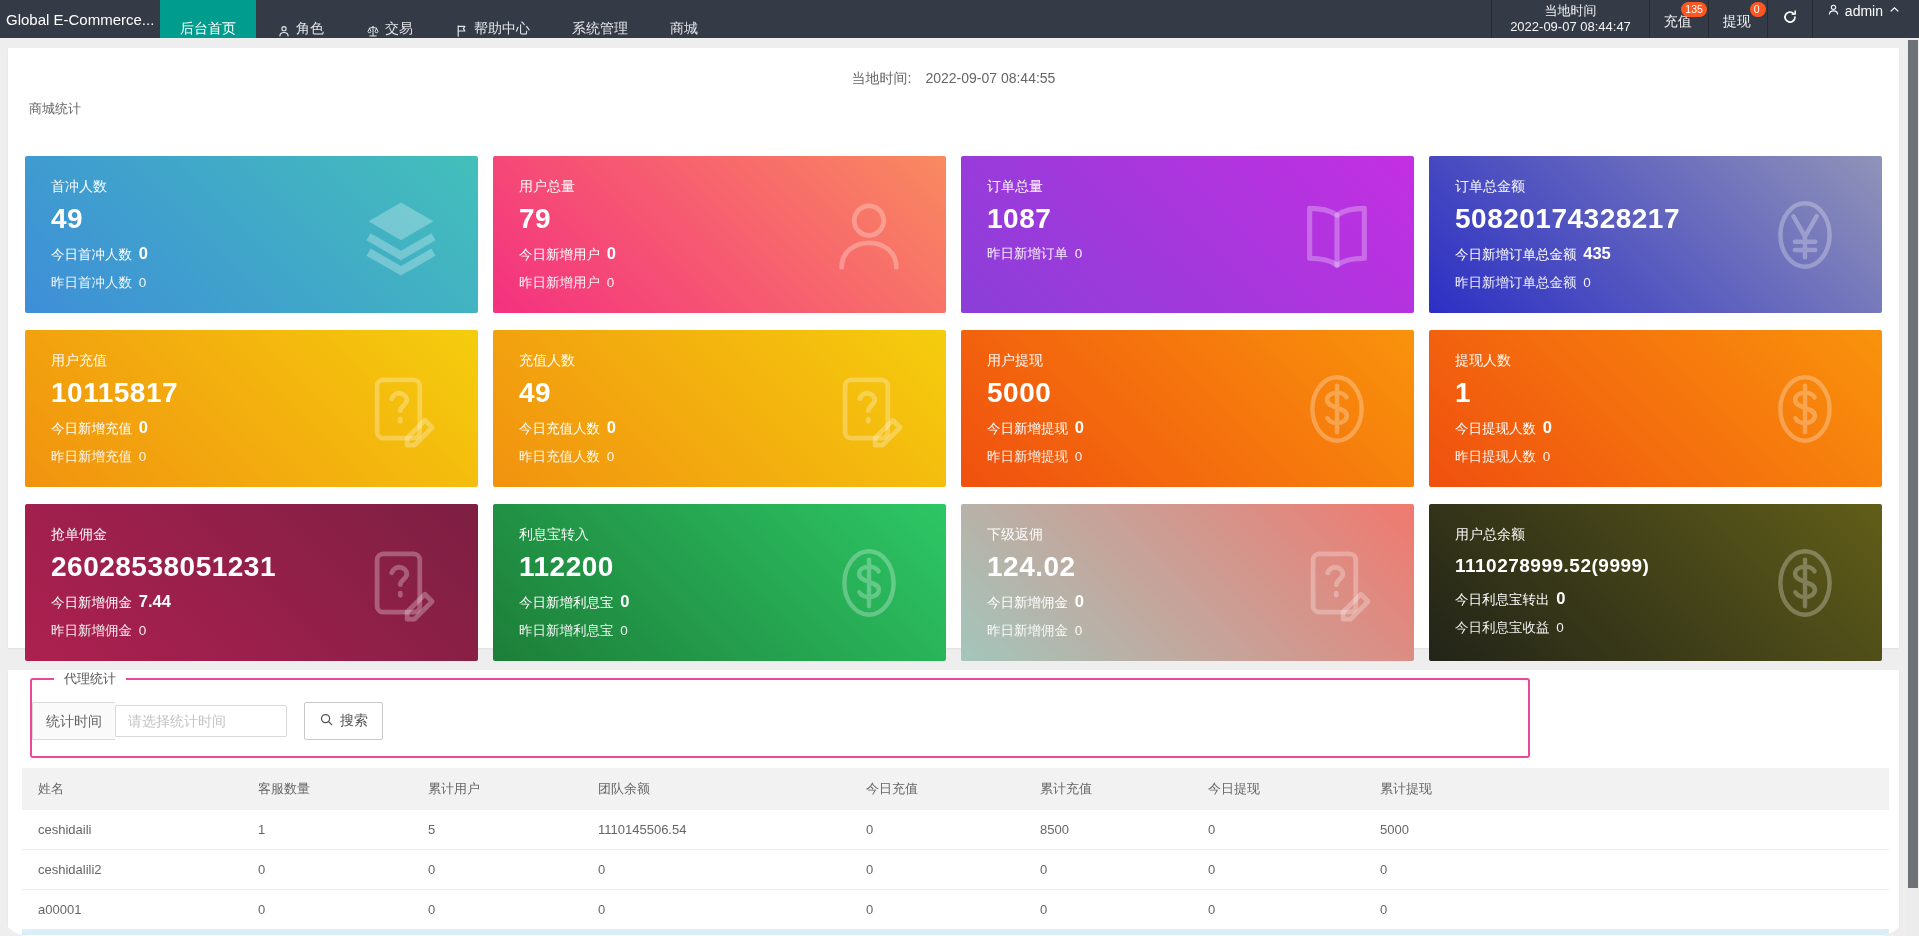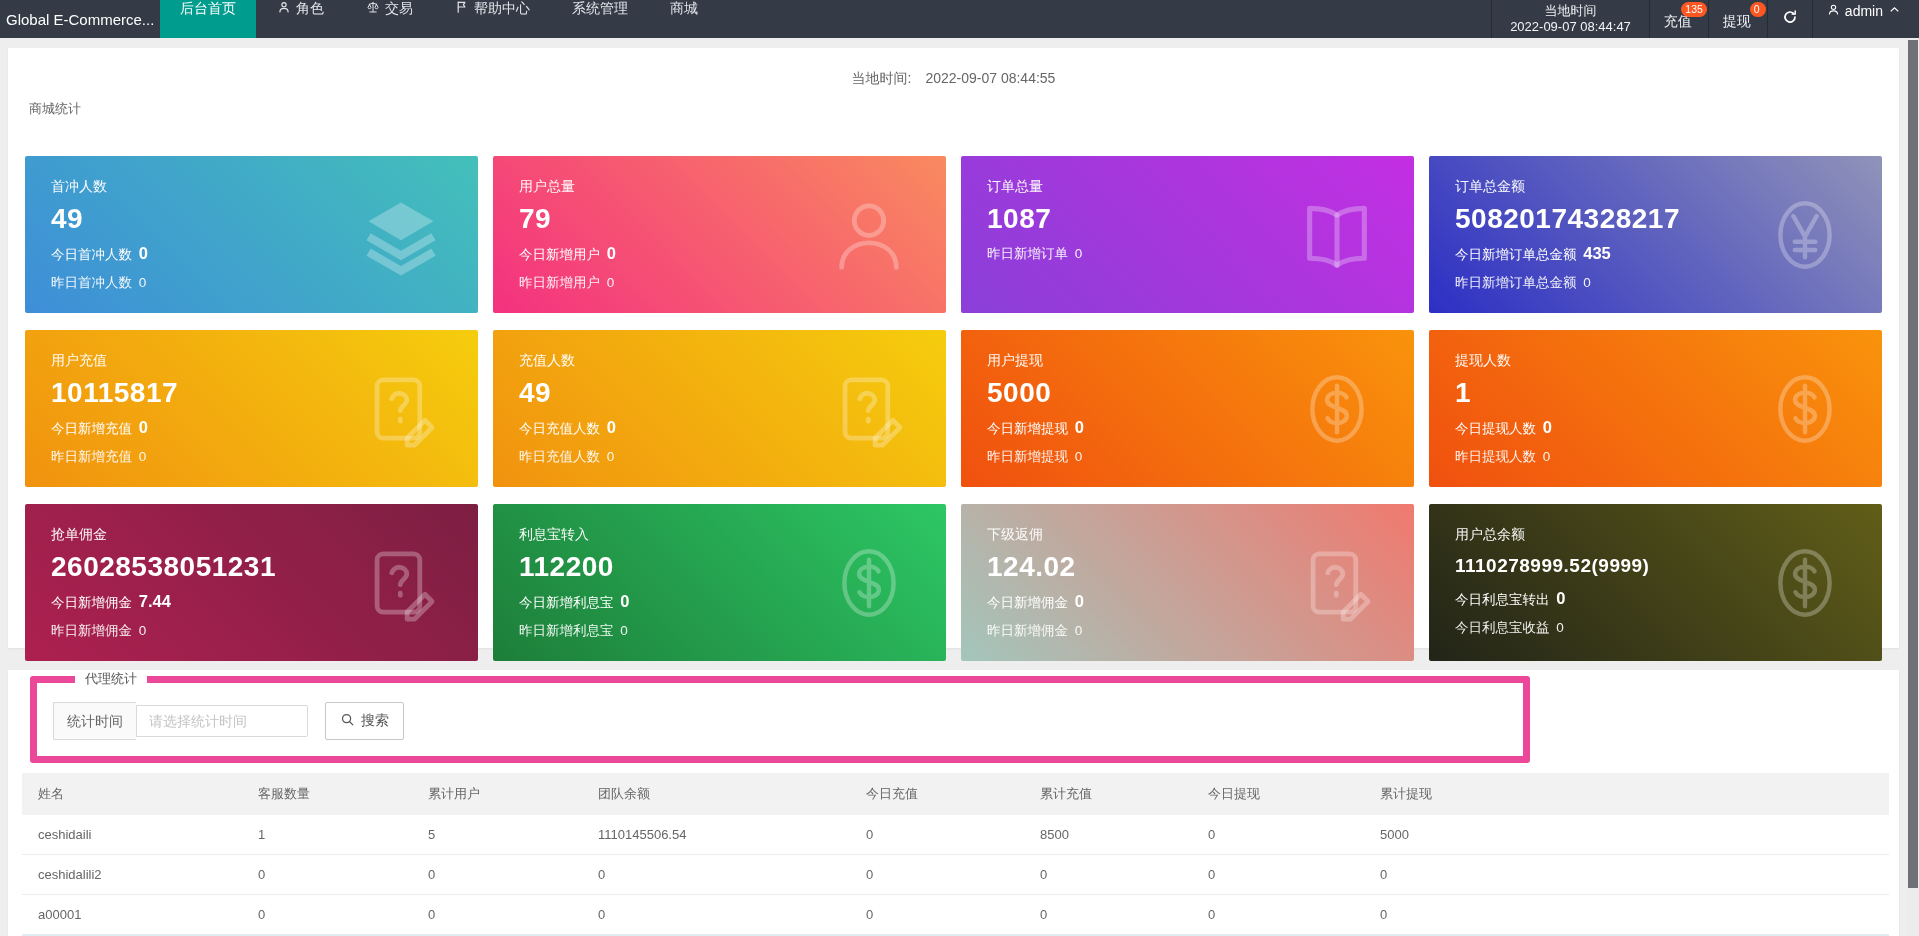--- a/index.html
+++ b/index.html
@@ -3,55 +3,55 @@
 <meta charset="utf-8">
 <style>
   * { margin:0; padding:0; box-sizing:border-box; }
   html,body { width:1919px; height:936px; overflow:hidden;
     font-family:"Liberation Sans","DejaVu Sans",sans-serif; background:#eeeeee; }
 
   
   .topbar { height:38px; background:#343a46; display:flex; align-items:stretch; color:#fff; position:relative; z-index:5; }
   .brand { display:flex; align-items:center; padding:0 10px 0 6px; font-size:15px; color:#fff; width:160px; white-space:nowrap; }
   .nav { display:flex; align-items:stretch; }
-  .nav-item { display:flex; align-items:flex-start; gap:5px; padding:0 21px; font-size:14px; color:#e3e5e9; cursor:pointer; }
+  .nav-item { display:flex; align-items:flex-end; gap:5px; padding:0 21px; font-size:14px; color:#e3e5e9; cursor:pointer; }
   .nav-item.active { background:#009c8e; color:#fff; padding:0 20px; }
   .nav-item svg { width:14px; height:14px; }
   .tb-right { margin-left:auto; display:flex; align-items:stretch; }
   .tb-sep { border-left:1px solid rgba(0,0,0,.25); }
   .tb-time { display:flex; flex-direction:column; justify-content:center; align-items:center; padding:0 18px; font-size:13px; line-height:16px; color:#f2f3f5; }
   .tb-item { position:relative; display:flex; align-items:flex-end; padding:0 16px 7px 14px; font-size:14px; color:#f2f3f5; cursor:pointer; }
   .badge { position:absolute; top:2px; right:1px; min-width:16px; height:15px; padding:0 4px; background:#ff5722; border-radius:8px; font-size:10.5px; line-height:15px; text-align:left; color:#fff; }
   .tb-icon { display:flex; align-items:center; padding:0 14px; cursor:pointer; }
   .tb-icon svg { width:16px; height:16px; }
   .tb-user { display:flex; align-items:center; gap:5px; padding:0 18px 16px 14px; font-size:14px; cursor:pointer; }
   .tb-user svg { width:13px; height:13px; }
 
   
-  .content { position:absolute; top:38px; left:0; right:12px; bottom:0; overflow:hidden; }
+  .content { position:absolute; top:38px; left:0; right:12px; bottom:0; overflow:hidden;border-radius:29px; }
   .panel { background:#fff; margin:10px 0 0 8px; width:1891px; box-shadow:0 1px 2px rgba(0,0,0,.06); }
   .panel1 { height:600px; padding:0 17px; }
   .time-line { text-align:center; padding-top:22px; font-size:14px; color:#666; }
   .time-line b { font-weight:normal; margin-left:10px; }
   .sec-label { font-size:13px; color:#666; padding:12px 0 0 4px; }
 
   .grid { margin-top:38px; display:grid; grid-template-columns:repeat(4,1fr); column-gap:15px; row-gap:17px; }
   .card { position:relative; height:157px; border-radius:2px; padding:22px 16px 0 26px; color:#fff; overflow:hidden; }
   .card-title { font-size:14px; opacity:.97; }
   .card-value { font-size:28px; font-weight:bold; margin-top:7px; letter-spacing:.5px; }
   .card-value.small { font-size:19px; margin-top:11px; padding-bottom:3px; }
   .card-line { font-size:13.5px; margin-top:9px; }
   .card-line b { font-size:16.5px; font-weight:bold; margin-left:3px; }
   .card-line.dim { opacity:.92; margin-top:10px; }
   .card-line.dim span { margin-left:3px; font-weight:normal; }
   .card-icon { position:absolute; right:36px; top:50%; transform:translateY(-50%); width:82px; height:82px; }
   .card-icon svg { width:100%; height:100%; }
 
   .panel2 { height:280px; padding:0 12px; }
-  fieldset.agent-box { margin:22px 10px 0 10px; width:1500px; border:7px solid #ec4899; border-radius:3px; padding:14px 16px 16px; }
+  fieldset.agent-box { margin:22px 10px 0 10px; width:1500px; border:2px solid #ec4899; border-radius:3px; padding:14px 0 16px; }
   fieldset.agent-box legend { margin-left:22px; padding:0 10px; font-size:13px; color:#555; }
   .filter-row { display:flex; align-items:center; }
   .filter-label { height:38px; line-height:36px; padding:0 13px; background:#fafafa; border:1px solid #d9d9d9; border-right:none; font-size:14px; color:#666; border-radius:2px 0 0 2px; }
   .filter-input { height:32px; width:172px; border:1px solid #d9d9d9; padding:0 12px; font-size:14px; color:#333; border-radius:0 2px 2px 0; outline:none; font-family:inherit; }
   .filter-input::placeholder { color:#c4c4c4; }
   .search-btn { margin-left:17px; height:38px; display:flex; align-items:center; gap:6px; padding:0 14px; background:#fff; border:1px solid #c9c9c9; border-radius:2px; font-size:14px; color:#555; cursor:pointer; font-family:inherit; }
   .search-btn svg { width:15px; height:15px; }
 
   table.agent-table { width:1867px; margin:10px 0 0 2px; border-collapse:collapse; table-layout:fixed; }
   .agent-table th { background:#f2f2f2; font-weight:normal; text-align:left; font-size:13px; color:#666; padding:12px 16px; }

